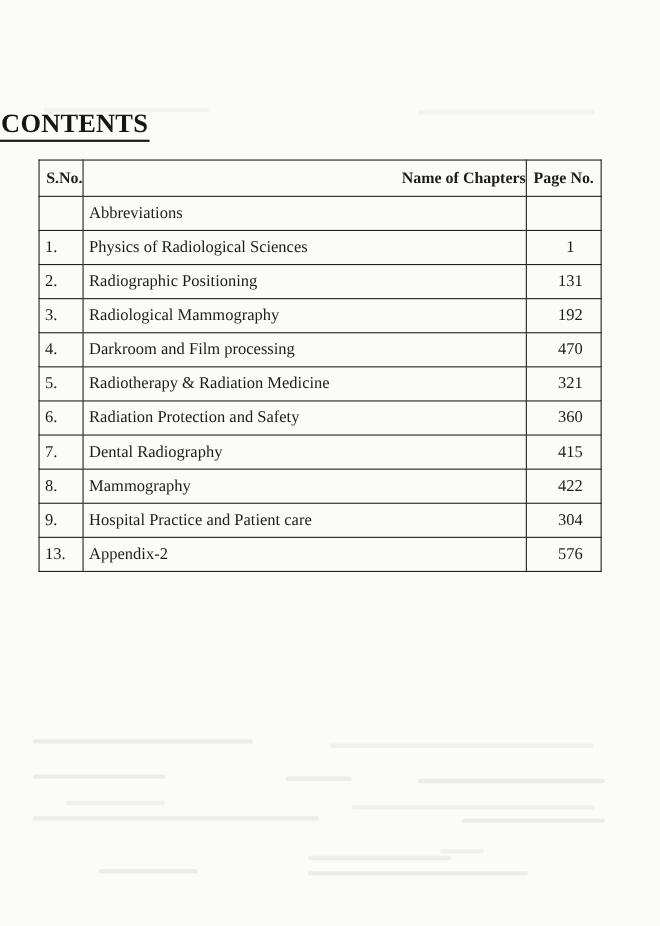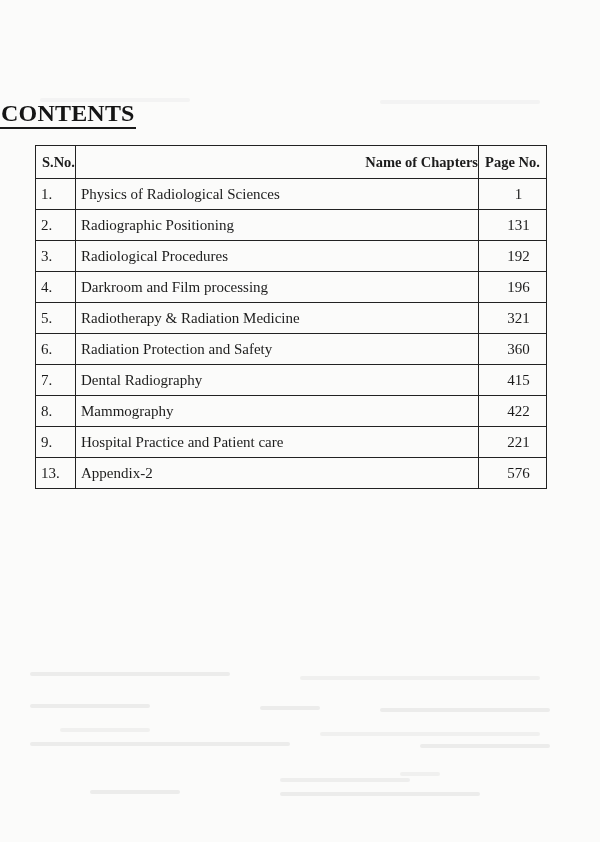--- a/index.html
+++ b/index.html
@@ -111,38 +111,43 @@
   </colgroup>
   <thead>
     <tr>
       <th class="sno-h">S.No.</th>
       <th class="name-h">Name of Chapters</th>
       <th class="page-h">Page No.</th>
     </tr>
   </thead>
   <tbody>
     <tr>
+      <td class="sno"></td>
+      <td class="name">Abbreviations</td>
+      <td class="page"></td>
+    </tr>
+    <tr>
       <td class="sno">1.</td>
       <td class="name">Physics of Radiological Sciences</td>
       <td class="page">1</td>
     </tr>
     <tr>
       <td class="sno">2.</td>
       <td class="name">Radiographic Positioning</td>
       <td class="page">131</td>
     </tr>
     <tr>
       <td class="sno">3.</td>
-      <td class="name">Radiological Procedures</td>
+      <td class="name">Radiological Mammography</td>
       <td class="page">192</td>
     </tr>
     <tr>
       <td class="sno">4.</td>
       <td class="name">Darkroom and Film processing</td>
-      <td class="page">196</td>
+      <td class="page">470</td>
     </tr>
     <tr>
       <td class="sno">5.</td>
       <td class="name">Radiotherapy &amp; Radiation Medicine</td>
       <td class="page">321</td>
     </tr>
     <tr>
       <td class="sno">6.</td>
       <td class="name">Radiation Protection and Safety</td>
       <td class="page">360</td>
@@ -153,21 +158,21 @@
       <td class="page">415</td>
     </tr>
     <tr>
       <td class="sno">8.</td>
       <td class="name">Mammography</td>
       <td class="page">422</td>
     </tr>
     <tr>
       <td class="sno">9.</td>
       <td class="name">Hospital Practice and Patient care</td>
-      <td class="page">221</td>
+      <td class="page">304</td>
     </tr>
     <tr>
       <td class="sno">13.</td>
       <td class="name">Appendix-2</td>
       <td class="page">576</td>
     </tr>
   </tbody>
 </table>
 
 </body></html>

